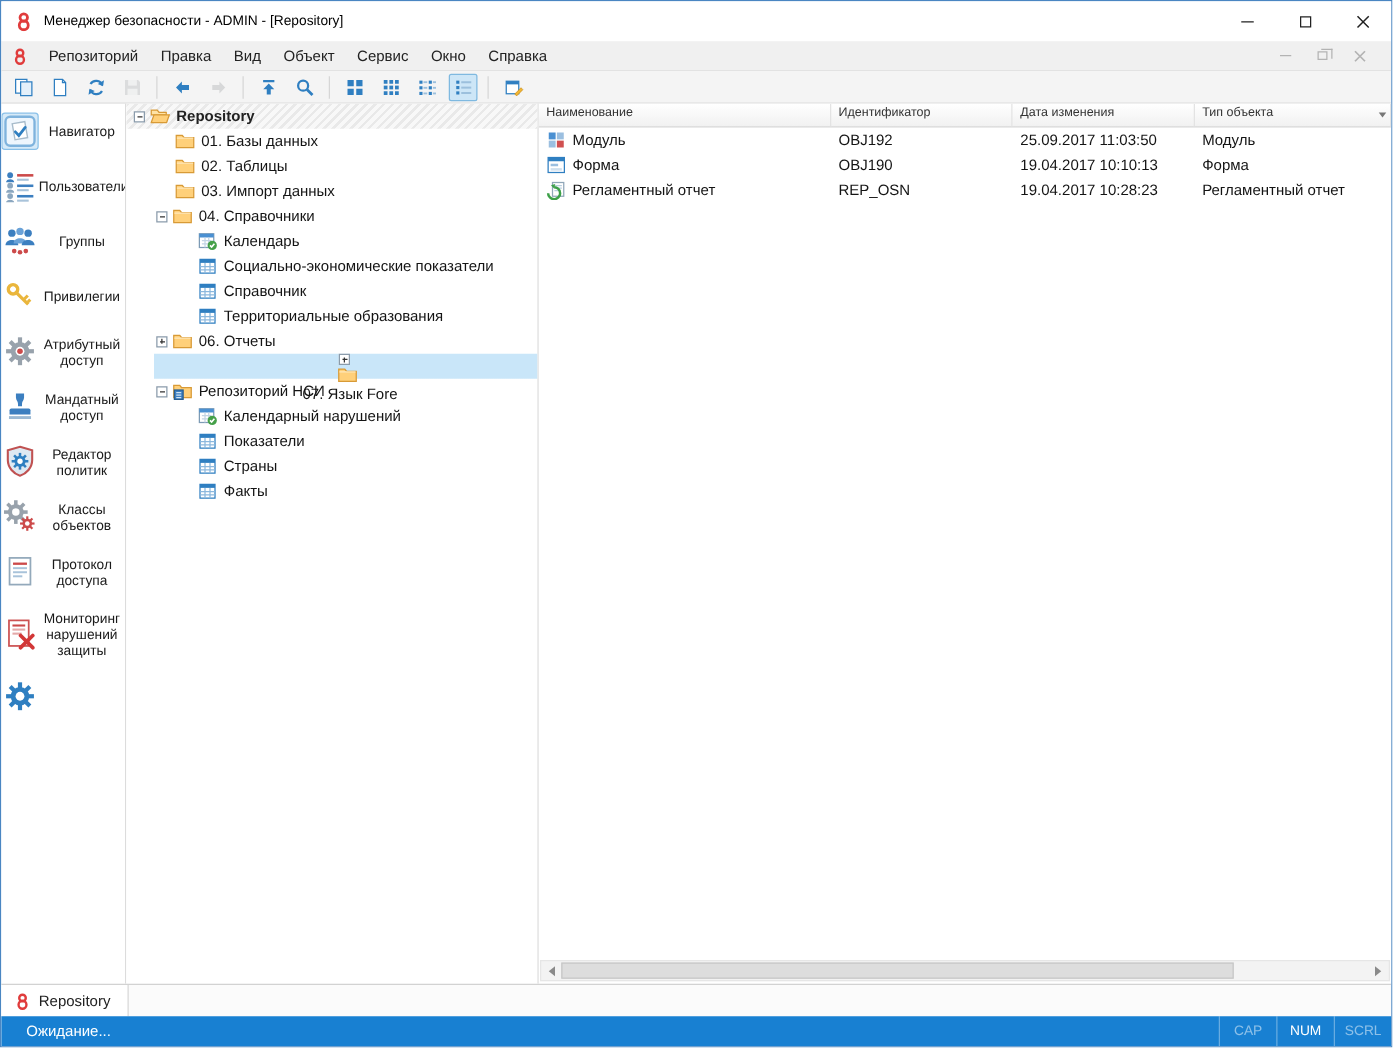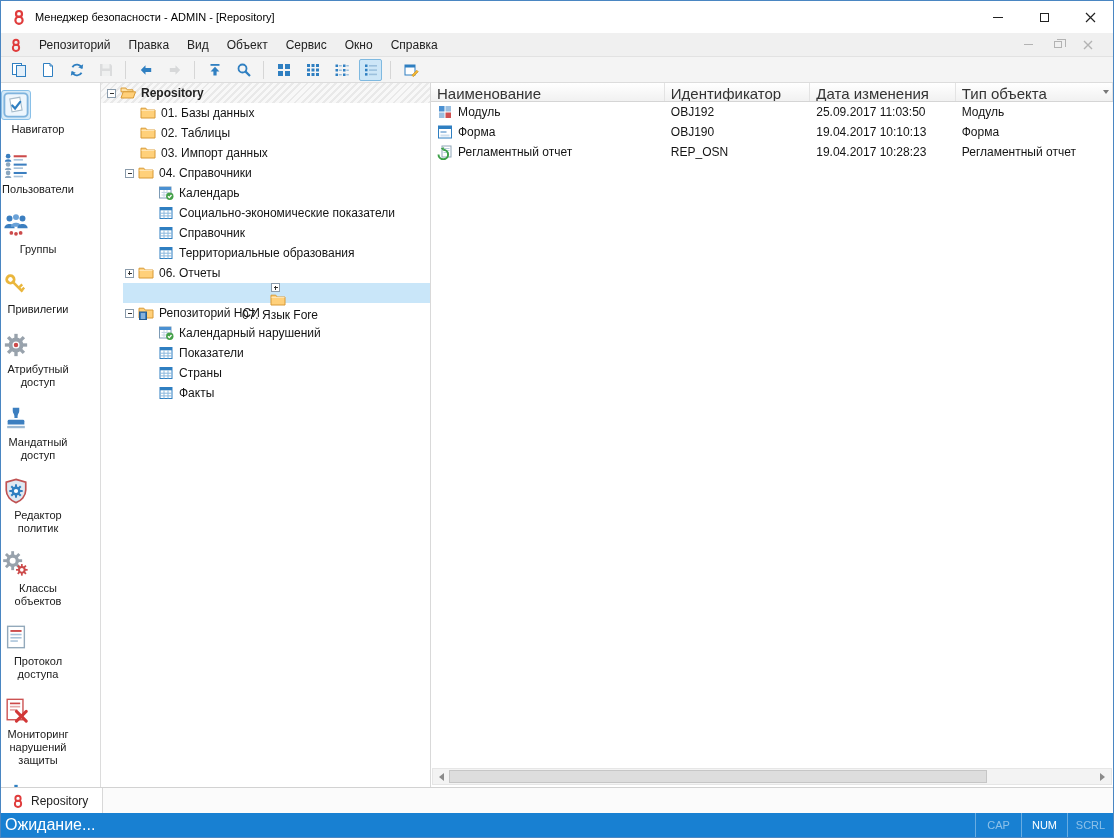--- a/index.html
+++ b/index.html
@@ -41,21 +41,21 @@
   .tool-btn svg{width:16px;height:16px;}
   .tool-btn.disabled{opacity:.45;filter:grayscale(.8);}
   .tool-btn.selected{background:#cde6f7;border:1px solid #7fb9e0;}
   .tool-sep{width:1px;height:18px;background:#d6d6d6;margin:0 5px;}
 
   
   .main{position:absolute;left:0;right:0;top:82px;bottom:50px;display:flex;background:#fff;}
 
   
   .sidebar{width:100px;border-right:1px solid #dcdcdc;padding-top:7px;overflow:hidden;}
-  .side-item{display:flex;flex-direction:column;margin-bottom:14px;cursor:default;}
+  .side-item{display:flex;flex-direction:row;align-items:center;margin-bottom:14px;cursor:default;}
   .side-item .icon{width:30px;height:30px;padding:1px;border:1px solid transparent;border-radius:3px;}
   .side-item .icon svg{width:26px;height:26px;}
   .side-item.selected .icon{background:#d6eaf8;border:1px solid #89c0e8;}
   .side-label{font-size:11px;line-height:13px;text-align:center;margin-top:3px;width:74px;color:#1a1a1a;}
 
   
   .tree-panel{width:330px;border-right:1px solid #d9d9d9;overflow:hidden;background:#fff;}
   .tree-row{height:20px;display:flex;align-items:center;white-space:nowrap;cursor:default;}
   .tree-row.hatched{background-image:repeating-linear-gradient(135deg,#e9e9e9 0px,#e9e9e9 2px,#f8f8f8 2px,#f8f8f8 5px);}
   .tree-row.selected{background:linear-gradient(90deg,transparent 22px,#c9e6f9 22px);flex-direction:column;}
@@ -63,42 +63,42 @@
   .exp::before{content:"";position:absolute;left:1.5px;right:1.5px;top:50%;margin-top:-0.5px;height:1px;background:#333;}
   .exp.plus::after{content:"";position:absolute;top:1.5px;bottom:1.5px;left:50%;margin-left:-0.5px;width:1px;background:#333;}
   .exp-sp{width:15px;flex:none;display:inline-block;}
   .tree-row .icon{width:16px;height:16px;}
   .tree-label{margin-left:5px;color:#141414;}
   .tree-label.bold{font-weight:bold;color:#222;}
 
   
   .list-panel{flex:1;position:relative;overflow:hidden;background:#fff;}
   .list-header{height:19px;display:flex;background:linear-gradient(#ffffff,#f1f1f1);border-bottom:1px solid #d5d5d5;position:relative;}
-  .col{padding:2px 6px;border-right:1px solid #e3e3e3;color:#333;overflow:hidden;white-space:nowrap;font-size:15px;}
+  .col{padding:2px 6px;border-right:1px solid #e3e3e3;color:#333;overflow:hidden;white-space:nowrap;font-size:10px;}
   .filter-btn{position:absolute;right:4px;top:7px;width:0;height:0;border-left:3.5px solid transparent;border-right:3.5px solid transparent;border-top:4px solid #777;}
   .list-row{height:20px;display:flex;align-items:center;}
   .cell{padding:0 6px;display:flex;align-items:center;gap:5px;overflow:hidden;white-space:nowrap;color:#141414;}
   .cell .icon{width:16px;height:16px;}
 
   
   .hscroll{position:absolute;left:1px;right:1px;bottom:2px;height:17px;background:#f3f3f3;border:1px solid #e6e6e6;display:flex;align-items:center;}
   .hs-btn{width:16px;height:15px;display:flex;align-items:center;justify-content:center;flex:none;}
   .tri-left{width:0;height:0;border:4px solid transparent;border-right:5px solid #8a8a8a;margin-right:3px;}
   .tri-right{width:0;height:0;border:4px solid transparent;border-left:5px solid #8a8a8a;margin-left:3px;}
   .hs-thumb{width:538px;height:13px;background:#dddddd;border:1px solid #c6c6c6;flex:none;}
   .hs-track{flex:1;}
 
   
   .tabbar{position:absolute;left:0;right:0;bottom:24px;height:26px;background:#fbfbfb;border-top:1px solid #d2d2d2;display:flex;}
   .tab{display:flex;align-items:center;gap:6px;padding:0 14px 0 10px;background:#fff;border-right:1px solid #d8d8d8;color:#222;cursor:default;}
   .tab .icon{width:14px;height:14px;}
 
   
   .statusbar{position:absolute;left:0;right:0;bottom:0;height:24px;background:#1880d2;color:#fff;display:flex;align-items:center;}
-  .status-text{padding-left:4px;font-size:16px;}
+  .status-text{padding-left:20px;font-size:12px;}
   .status-indicators{margin-left:auto;display:flex;height:100%;}
   .indicator{width:46px;display:flex;align-items:center;justify-content:center;border-left:1px solid rgba(255,255,255,.35);color:rgba(255,255,255,.5);font-size:11px;}
   .indicator.active{color:#ffffff;}
 </style>
 </head>
 <body>
 
 <div class="window">
 
   <div class="titlebar">

